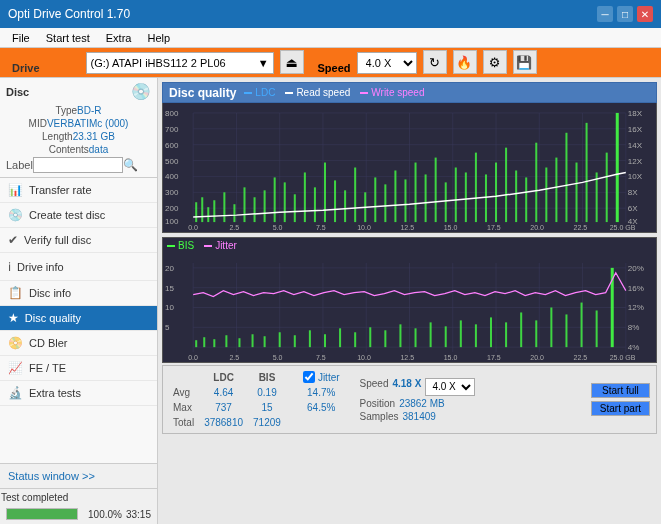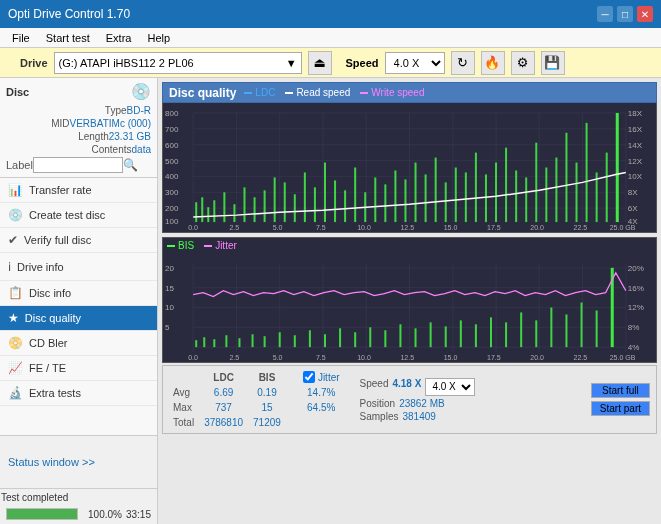--- a/index.html
+++ b/index.html
@@ -43,38 +43,39 @@
       height: 20px;
       align-items: center;
     }
     .menu-item {
       padding: 1px 8px;
       cursor: pointer;
       font-size: 11px;
     }
     
     .toolbar {
-      background: #fef9c3;
+      background: #f97316;
       border-bottom: 1px solid #ccc;
       display: flex;
-      align-items: center;
-      padding: 3px 20px;
+      align-items: flex-end;
+      padding: 3px 12px;
       height: 30px;
       gap: 6px;
     }
     .toolbar-label { font-size: 11px; font-weight: bold; color: #333; }
     .drive-select {
       display: flex; align-items: center;
       background: white;
       border: 1px solid #aaa;
       padding: 1px 4px;
       height: 22px;
       font-size: 11px;
-      width: 248px;
+      width: 188px;
       gap: 4px;
+      margin-left: 40px;
     }
     .drive-select-text { flex: 1; font-size: 11px; }
     .speed-label { font-size: 11px; font-weight: bold; margin-left: 8px; }
     .speed-select {
       background: white;
       border: 1px solid #aaa;
       padding: 1px 4px;
       height: 22px;
       font-size: 11px;
       width: 60px;
@@ -107,21 +108,21 @@
       border-bottom: 1px solid #ccc;
     }
     .disc-panel-header {
       display: flex; align-items: center; justify-content: space-between;
       margin-bottom: 4px;
     }
     .disc-panel-title { font-size: 11px; font-weight: bold; color: #333; }
     .disc-icon { font-size: 16px; color: #555; }
     .disc-info-row {
       display: flex;
-      justify-content: flex-end;
+      justify-content: center;
       margin-bottom: 2px;
       font-size: 10px;
     }
     .disc-info-label { color: #555; }
     .disc-info-value { color: #1a6fb5; font-weight: 500; }
     .disc-label-row {
       display: flex;
       align-items: center;
       gap: 0;
       margin-top: 2px;
@@ -148,21 +149,21 @@
     .nav-item.active {
       background: #1a6fb5;
       color: white;
     }
     .nav-item .nav-icon { font-size: 12px; color: #555; }
     .nav-item.active .nav-icon { color: white; }
     
     .status-btn {
       background: #f0f0f0;
       border-top: 1px solid #ccc;
-      padding: 20px 8px;
+      padding: 6px 8px;
       cursor: pointer;
       font-size: 11px;
       color: #1a6fb5;
       display: flex; gap: 4px;
     }
     
     .progress-area {
       background: #f0f0f0;
       border-top: 1px solid #ccc;
       padding: 3px 1px;
@@ -569,21 +570,21 @@
           <td style="width:10px;"></td>
           <td colspan="2">
             <div class="jitter-check">
               <input type="checkbox" checked="" style="width: 12px; height: 12px;">
               <span style="color:#1a6fb5;">Jitter</span>
             </div>
           </td>
         </tr>
         <tr>
           <td class="stats-label-cell">Avg</td>
-          <td class="stats-val">6.69</td>
+          <td class="stats-val">4.64</td>
           <td class="stats-val">0.19</td>
           <td></td>
           <td class="stats-val">14.7%</td>
         </tr>
         <tr>
           <td class="stats-label-cell">Max</td>
           <td class="stats-val">737</td>
           <td class="stats-val">15</td>
           <td></td>
           <td class="stats-val">64.5%</td>

